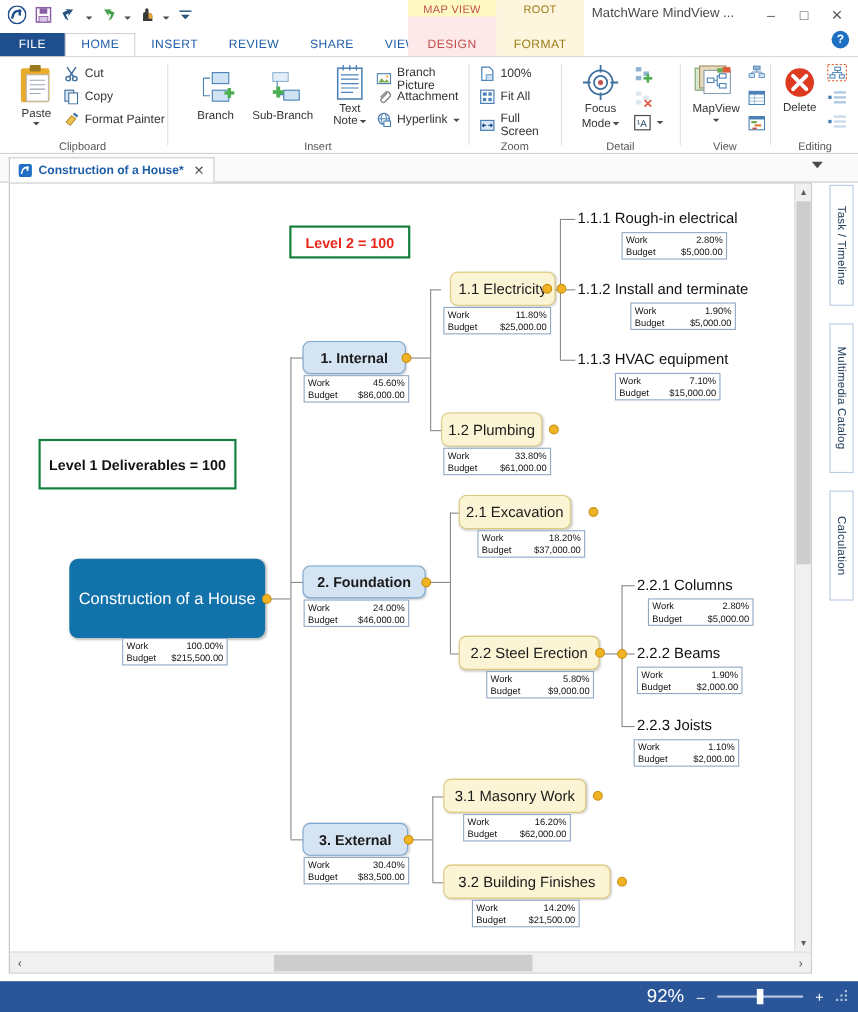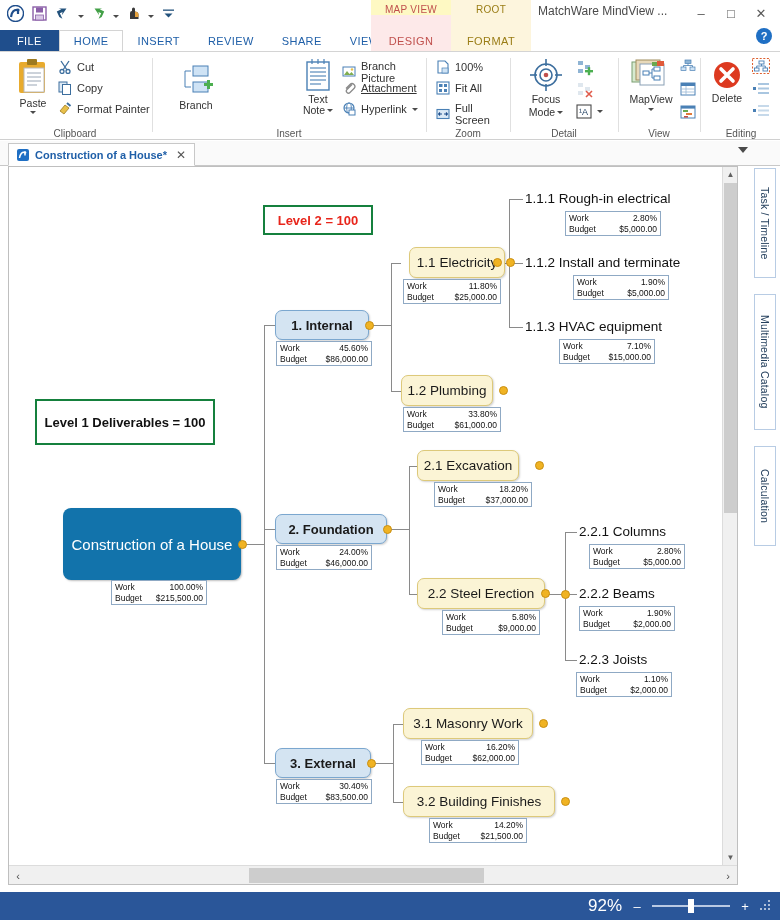--- a/index.html
+++ b/index.html
@@ -419,20 +419,34 @@
             <rect x="16" y="18" width="15" height="10" fill="#cfe3f5" stroke="#4a80b5"></rect>
             <path d="M8 7 L14 7 M8 7 L8 23 L14 23" stroke="#4a80b5" fill="none"></path>
             <g fill="#4caf50">
               <rect x="27" y="19" width="9" height="3"></rect>
               <rect x="30" y="16" width="3" height="9"></rect>
             </g>
           </svg>
       </span>
       <span style="margin-top:4px;">Branch</span>
     </div>
+    <div class="bigbtn" style="left:70px;top:12px;width:66px;">
+      <span class="ic">
+        <svg width="38" height="32" viewBox="0 0 38 32">
+            <rect x="10" y="2" width="14" height="8" fill="#e3eef8" stroke="#8fb4d4"></rect>
+            <rect x="20" y="18" width="14" height="9" fill="#cfe3f5" stroke="#4a80b5"></rect>
+            <path d="M14 10 L14 22 L20 22" stroke="#4a80b5" fill="none"></path>
+            <g fill="#4caf50">
+              <rect x="10" y="18" width="10" height="3.4"></rect>
+              <rect x="13.3" y="14.7" width="3.4" height="10"></rect>
+            </g>
+          </svg>
+      </span>
+      <span style="margin-top:4px;">Sub-Branch</span>
+    </div>
     <div class="bigbtn" style="left:142px;top:6px;width:44px;">
       <span class="ic">
         <svg width="28" height="34" viewBox="0 0 28 34">
             <rect x="3" y="4" width="22" height="28" fill="#fff" stroke="#4a80b5" stroke-width="1.4"></rect>
             <g stroke="#4a80b5" stroke-width="1.1">
               <line x1="6" y1="10" x2="22" y2="10"></line>
               <line x1="6" y1="14" x2="22" y2="14"></line>
               <line x1="6" y1="18" x2="22" y2="18"></line>
               <line x1="6" y1="22" x2="22" y2="22"></line>
               <line x1="6" y1="26" x2="17" y2="26"></line>
@@ -453,21 +467,21 @@
     <div class="smallrow" style="left:188px;top:8px;">
       <span class="ic">
           <svg width="14" height="14" viewBox="0 0 14 14">
             <rect x="1" y="2" width="12" height="9" fill="#fff" stroke="#4a80b5"></rect>
             <path d="M2 10 L5 6 L7.5 9 L9.5 7 L12 10 Z" fill="#7fae50"></path>
             <circle cx="10" cy="4.5" r="1.2" fill="#e8c04a"></circle>
           </svg>
         </span>
       <span>Branch Picture</span>
     </div>
-    <div class="smallrow" style="left:188px;top:29px;text-decoration:underline;">
+    <div class="smallrow" style="left:188px;top:29px;">
       <span class="ic">
           <svg width="14" height="14" viewBox="0 0 14 14">
             <path d="M10 3.5 L5 8.5 Q3.5 10 5 11.5 Q6.5 13 8 11.5 L12 7.5 Q14 5.5 12 3.5 Q10 1.5 8 3.5 L4 7.5" stroke="#8a8a8a" stroke-width="1.3" fill="none"></path>
           </svg>
         </span>
       <span>Attachment</span>
     </div>
     <div class="smallrow" style="left:188px;top:50px;">
       <span class="ic">
           <svg width="14" height="14" viewBox="0 0 14 14">

